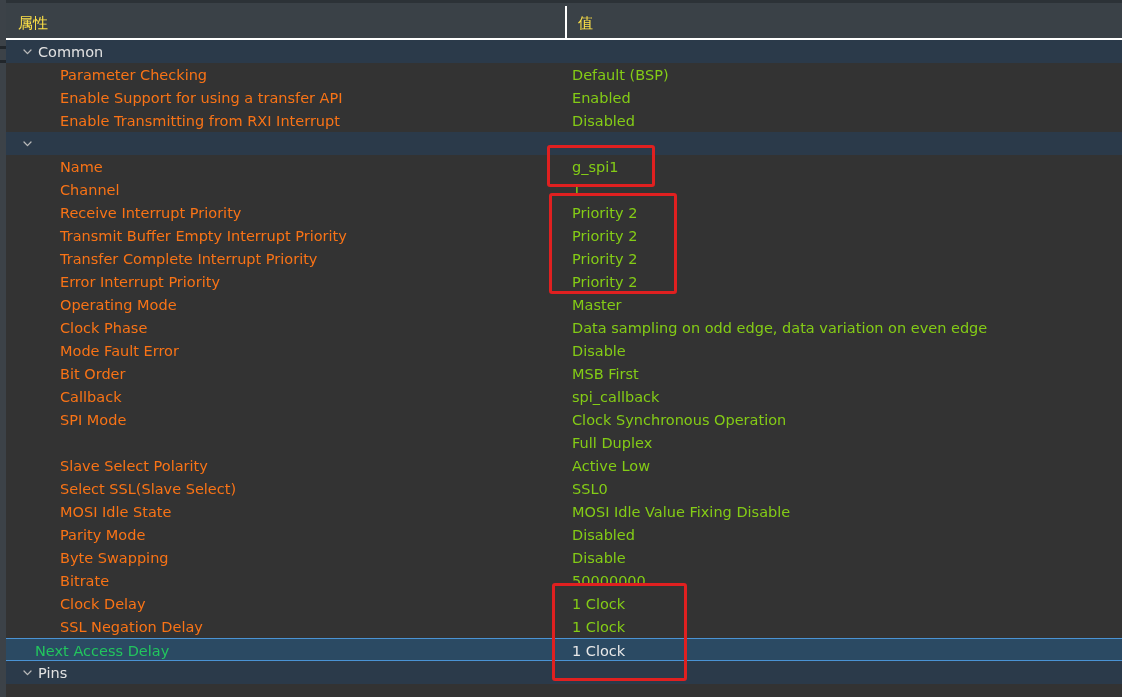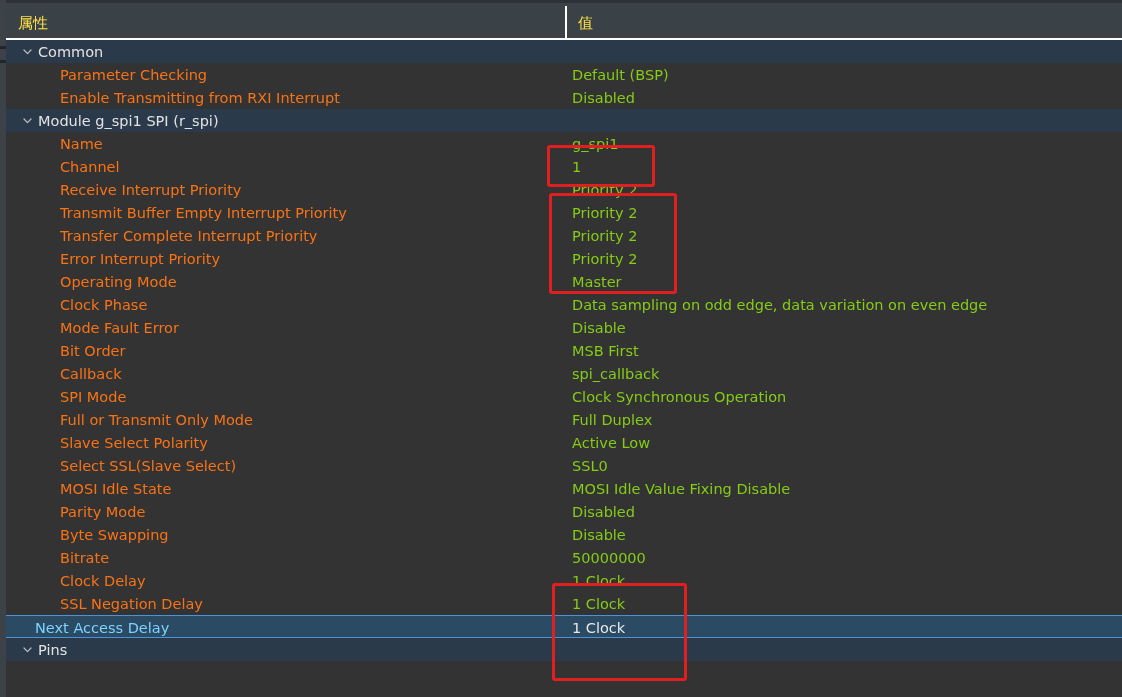--- a/index.html
+++ b/index.html
@@ -106,21 +106,21 @@
     color: #f97316;
   }
   .row.group .cell-prop {
     color: #e2e2e2;
     padding-left: 32px;
   }
   .row.child .cell-prop {
     padding-left: 54px;
   }
   .row.selected .cell-prop {
-    color: #7dd3fc;
+    color: #22c55e;
     padding-left: 29px;
   }
 
   .chevron {
     position: absolute;
     left: 14px; top: 0;
     height: 23px;
     width: 14px;
     display: flex;
     align-items: center;
@@ -172,30 +172,33 @@
             <path d="M2 4 L5.5 7.6 L9 4" fill="none" stroke="#b9b9b9" stroke-width="1.3" stroke-linecap="round" stroke-linejoin="round"></path>
           </svg>
         </span>
         <span class="cell-prop">Common</span>
       </div>
       <div class="row child">
         <span class="cell-prop">Parameter Checking</span>
         <span class="cell-val">Default (BSP)</span>
       </div>
       <div class="row child">
+        <span class="cell-prop">Enable Support for using a transfer API</span>
+        <span class="cell-val">Enabled</span>
+      </div>
+      <div class="row child">
         <span class="cell-prop">Enable Transmitting from RXI Interrupt</span>
         <span class="cell-val">Disabled</span>
       </div>
       <div class="row group">
         <span class="chevron">
           <svg width="11" height="11" viewBox="0 0 11 11">
             <path d="M2 4 L5.5 7.6 L9 4" fill="none" stroke="#b9b9b9" stroke-width="1.3" stroke-linecap="round" stroke-linejoin="round"></path>
           </svg>
         </span>
-        <span class="cell-prop">Module g_spi1 SPI (r_spi)</span>
       </div>
       <div class="row child">
         <span class="cell-prop">Name</span>
         <span class="cell-val">g_spi1</span>
       </div>
       <div class="row child">
         <span class="cell-prop">Channel</span>
         <span class="cell-val">1</span>
       </div>
       <div class="row child">
@@ -232,21 +235,20 @@
       </div>
       <div class="row child">
         <span class="cell-prop">Callback</span>
         <span class="cell-val">spi_callback</span>
       </div>
       <div class="row child">
         <span class="cell-prop">SPI Mode</span>
         <span class="cell-val">Clock Synchronous Operation</span>
       </div>
       <div class="row child">
-        <span class="cell-prop">Full or Transmit Only Mode</span>
         <span class="cell-val">Full Duplex</span>
       </div>
       <div class="row child">
         <span class="cell-prop">Slave Select Polarity</span>
         <span class="cell-val">Active Low</span>
       </div>
       <div class="row child">
         <span class="cell-prop">Select SSL(Slave Select)</span>
         <span class="cell-val">SSL0</span>
       </div>

